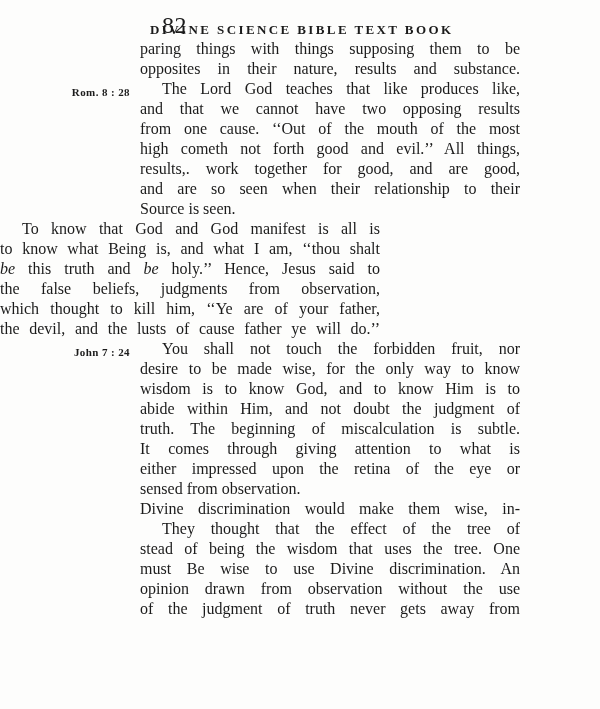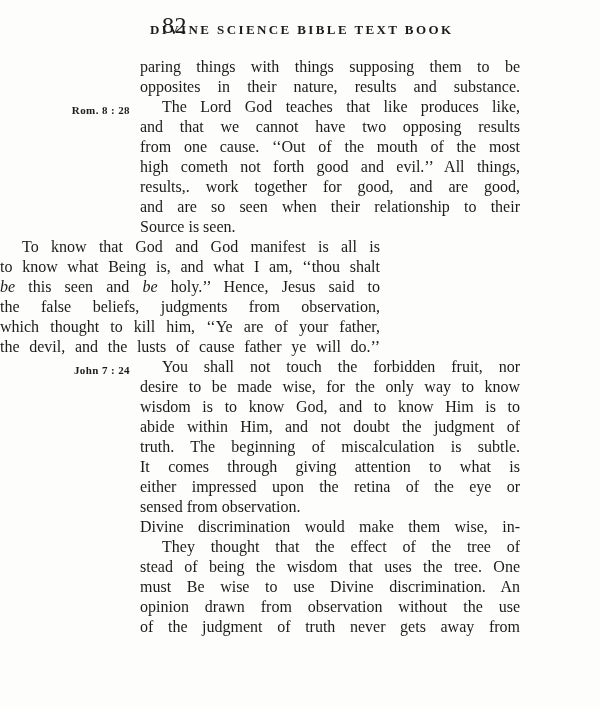--- a/index.html
+++ b/index.html
@@ -34,21 +34,20 @@
   }
   .running-title {
     font-size: 13px;
     font-weight: 700;
     letter-spacing: 2.4px;
     line-height: 22px;
     padding-top: 2px;
     white-space: nowrap;
   }
   .body-text {
-    margin-top: 18px;
   }
   .para-row {
     display: flex;
   }
   .margin-ref {
     width: 140px;
     box-sizing: border-box;
     padding-right: 10px;
     padding-top: 3px;
     text-align: right;
@@ -105,21 +104,21 @@
           <div class="line"><span>high cometh not forth good and evil.’’  All things,</span></div>
           <div class="line"><span>results,. work together for good, and are good,</span></div>
           <div class="line"><span>and are so seen when their relationship to their</span></div>
           <div class="line flush-left"><span>Source is seen.</span></div>
         </div>
       </div>
       <div class="para-row">
         <div class="para-text">
           <div class="line indent"><span>To know that God and God manifest is all is</span></div>
           <div class="line"><span>to know what Being is, and what I am, ‘‘thou shalt</span></div>
-          <div class="line"><span></span><span class="it">be</span><span> this seen and </span><span class="it">be</span><span> holy.’’  Hence, Jesus said to</span></div>
+          <div class="line"><span></span><span class="it">be</span><span> this truth and </span><span class="it">be</span><span> holy.’’  Hence, Jesus said to</span></div>
           <div class="line"><span>the false beliefs, judgments from observation,</span></div>
           <div class="line"><span>which thought to kill him, ‘‘Ye are of your father,</span></div>
           <div class="line"><span>the devil, and the lusts of cause father ye will do.’’</span></div>
         </div>
       </div>
       <div class="para-row">
         <div class="margin-ref">John 7 : 24</div>
         <div class="para-text">
           <div class="line indent"><span>You shall not touch the forbidden fruit, nor</span></div>
           <div class="line"><span>desire to be made wise, for the only way to know</span></div>

